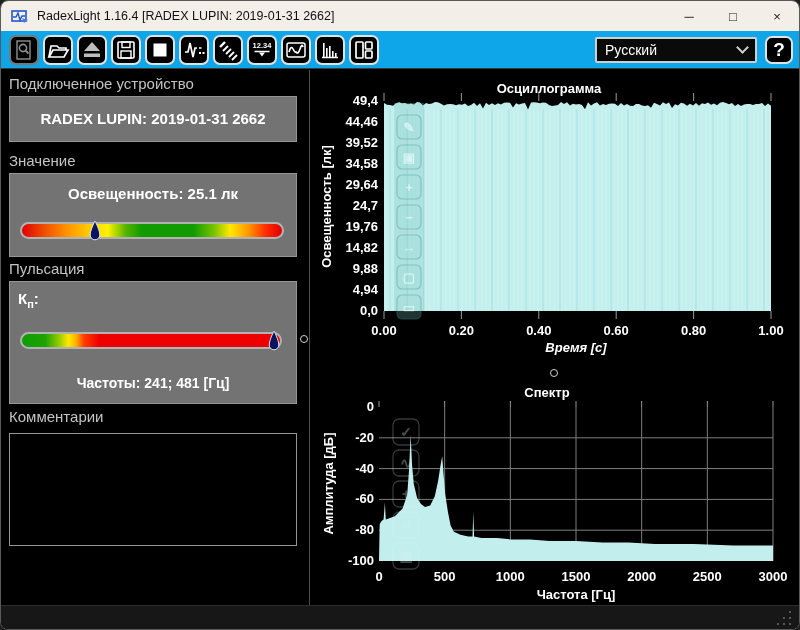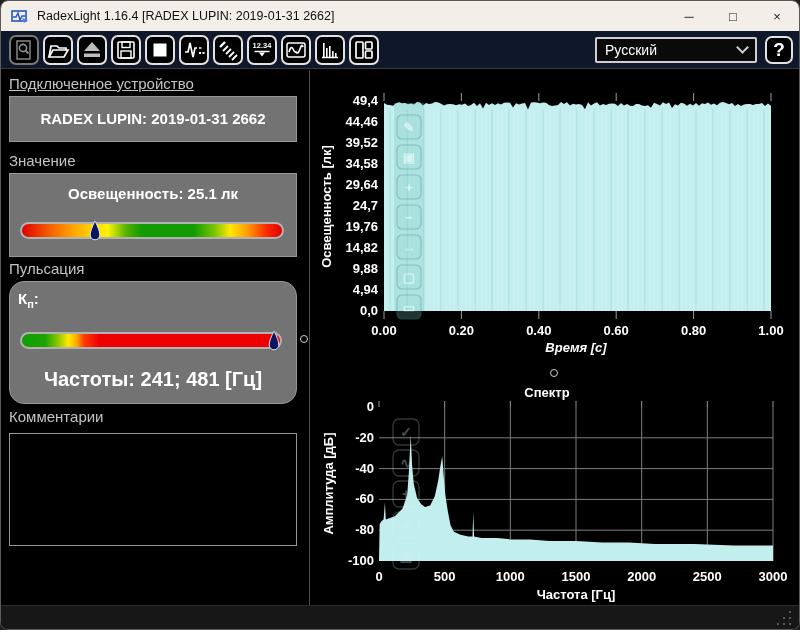--- a/index.html
+++ b/index.html
@@ -7,21 +7,21 @@
           border-radius:8px;overflow:hidden;box-sizing:border-box;}
   
   .titlebar{position:absolute;left:0;top:0;right:0;height:30px;background:#f3efe8;
             display:flex;align-items:center;color:#000;}
   .app-icon{width:18px;height:18px;margin:0 8px 0 10px;flex:0 0 auto;}
   .title-text{font-size:12.5px;color:#111;white-space:nowrap;}
   .win-controls{margin-left:auto;display:flex;height:100%;}
   .win-btn{width:44px;height:100%;display:flex;align-items:center;justify-content:center;
            font-size:13px;color:#222;cursor:default;}
   
-  .toolbar{position:absolute;left:0;top:30px;right:0;height:38px;background:#0f172a;
+  .toolbar{position:absolute;left:0;top:30px;right:0;height:38px;background:#0ea5e9;
            border-bottom:1px solid #3a3a3a;display:flex;align-items:center;padding:0 6px;box-sizing:border-box;}
   .tbtn{width:30px;height:30px;margin:0 2px;border:2px solid #e2e2e2;border-radius:7px;background:#000;
         display:flex;align-items:center;justify-content:center;box-sizing:border-box;}
   .tbtn.dim{border-color:#787878;}
   .tbtn svg{display:block;}
   .lang-select{margin-left:auto;width:162px;height:26px;border:2px solid #cfcfcf;background:#0a0a0a;
                color:#fff;font-size:14px;display:flex;align-items:center;padding:0 8px;box-sizing:border-box;border-radius:2px;}
   .lang-select .chev{margin-left:auto;width:7px;height:7px;border-right:2px solid #cfcfcf;border-bottom:2px solid #cfcfcf;
                      transform:rotate(45deg);margin-top:-4px;}
   .help-btn{width:28px;height:28px;margin-left:8px;border:2px solid #e2e2e2;border-radius:7px;background:#000;
@@ -35,21 +35,21 @@
   .bar-value{left:10px;right:12px;top:48px;
      background:linear-gradient(to right,#e00000 0%,#f05200 9%,#ff9100 17%,#ffd400 27%,#fff200 33%,
      #54b300 40%,#119b00 46%,#119b00 66%,#7cc400 74%,#ffe800 80%,#ff9900 87%,#ff2a00 94%,#e00000 100%);}
   .bar-pulse{left:10px;right:14px;top:50px;
      background:linear-gradient(to right,#0f9d00 0%,#1ea300 9%,#8cc800 14%,#ffe800 18%,#ffb000 21%,
      #ff3c00 24%,#ee0000 30%,#ee0000 100%);}
   .drop-marker{position:absolute;width:12px;height:24px;top:-4px;}
   .kp-label{position:absolute;left:8px;top:8px;color:#fff;font-weight:bold;font-size:15px;}
   .kp-label sub{font-size:11px;}
   .kp-value{width:100%;text-align:center;color:#fff;font-weight:bold;font-size:16px;margin-top:12px;}
-  .freq-text{position:absolute;left:0;right:0;bottom:12px;text-align:center;color:#fff;font-weight:bold;font-size:20px;}
+  .freq-text{position:absolute;left:0;right:0;bottom:12px;text-align:center;color:#fff;font-weight:bold;font-size:14px;}
   .comments-area{position:absolute;left:8px;top:432px;width:288px;height:113px;background:#000;
                  border:1px solid #969696;color:#ddd;resize:none;box-sizing:border-box;font-family:"Liberation Sans",sans-serif;font-size:13px;outline:none;}
   
   .vsplit{position:absolute;left:308px;top:69px;width:1px;height:535px;background:#4e4e4e;}
   .split-handle{position:absolute;width:8px;height:8px;border:1px solid #d2d2d2;border-radius:50%;background:#000;box-sizing:border-box;}
   
   .chart-title{position:absolute;width:200px;text-align:center;color:#fff;font-size:13px;font-weight:600;}
   .axis-label{position:absolute;width:200px;text-align:center;color:#fff;font-size:13px;font-weight:600;}
   .axis-label.rot{transform:rotate(-90deg);}
   svg text{font-family:"Liberation Sans",sans-serif;}
@@ -156,53 +156,54 @@
         <rect x="13.5" y="13" width="6.5" height="7" rx="1" fill="none" stroke="#fff" stroke-width="1.7"></rect>
       </svg>
     </div>
     <div class="lang-select">
       <span>Русский</span>
       <span class="chev"></span>
     </div>
     <div class="help-btn">?</div>
   </div>
 
-  <div class="sec-header" style="top:74px;text-decoration:underline;">Подключенное устройство</div>
+  <div class="sec-header" style="top:74px;">Подключенное устройство</div>
   <div class="group-box" style="top:95px;height:46px;">
     <div class="device-name">RADEX LUPIN: 2019-01-31 2662</div>
   </div>
 
   <div class="sec-header" style="top:151px;">Значение</div>
   <div class="group-box" style="top:172px;height:84px;">
     <div class="reading">Освещенность: 25.1 лк</div>
     <div class="grad-bar bar-value">
       <svg class="drop-marker" id="marker-value" viewBox="0 0 12 24" style="left: calc(28% - 6px);">
         <path d="M6,1 C6,1 1.2,10 1.2,15 a4.8,4.8 0 0 0 9.6,0 C10.8,10 6,1 6,1 Z" fill="#0a1560" stroke="#dfe8ee" stroke-width="1"></path>
       </svg>
     </div>
   </div>
 
   <div class="sec-header" style="top:259px;">Пульсация</div>
-  <div class="group-box" style="top:280px;height:123px;border-radius:15px;">
+  <div class="group-box" style="top:280px;height:123px;">
     <div class="kp-label"><span>К</span><sub>п</sub><span>:</span></div>
     <div class="grad-bar bar-pulse">
       <svg class="drop-marker" id="marker-pulse" viewBox="0 0 12 24" style="left: calc(97.5% - 6px);">
         <path d="M6,1 C6,1 1.2,10 1.2,15 a4.8,4.8 0 0 0 9.6,0 C10.8,10 6,1 6,1 Z" fill="#0a1560" stroke="#dfe8ee" stroke-width="1"></path>
       </svg>
     </div>
     <div class="freq-text">Частоты: 241; 481 [Гц]</div>
   </div>
 
   <div class="sec-header" style="top:407px;">Комментарии</div>
   <textarea class="comments-area" style=""></textarea>
 
   <div class="vsplit"></div>
   <div class="split-handle" style="left:299px;top:334px;"></div>
   <div class="split-handle" style="left:549px;top:368px;"></div>
 
+  <div class="chart-title" style="left:448px;top:80px;">Осциллограмма</div>
   <div class="axis-label rot" style="left:225px;top:198px;">Освещенность [лк]</div>
   <svg id="osc-svg" style="position:absolute;left:312px;top:88px;" width="478" height="262">
       <polygon points="71,222 71,14.1 74,15.7 77,16.0 80,16.7 83,14.3 86,13.3 89,14.2 92,14.1 95,15.3 98,14.5 101,15.5 104,13.1 107,13.4 110,16.5 113,14.1 116,15.0 119,14.5 122,13.1 125,13.3 128,14.7 131,16.5 134,15.2 137,15.1 140,15.3 143,16.2 146,15.3 149,15.8 152,14.5 155,16.9 158,15.9 161,13.7 164,16.9 167,14.2 170,19.6 173,13.8 176,16.0 179,14.3 182,15.9 185,14.3 188,15.6 191,13.7 194,13.6 197,13.8 200,18.5 203,14.3 206,15.5 209,14.5 212,14.0 215,20.6 218,13.5 221,13.2 224,13.4 227,14.3 230,13.4 233,13.7 236,15.9 239,17.0 242,16.4 245,15.9 248,13.1 251,15.0 254,13.2 257,16.5 260,14.8 263,15.4 266,15.1 269,16.1 272,20.3 275,13.2 278,16.6 281,14.5 284,13.2 287,16.4 290,15.1 293,16.0 296,14.8 299,14.4 302,14.8 305,16.9 308,13.9 311,16.5 314,14.9 317,16.8 320,17.0 323,15.0 326,15.0 329,16.5 332,16.9 335,16.2 338,18.7 341,13.8 344,15.1 347,16.6 350,13.2 353,15.0 356,13.6 359,18.9 362,15.3 365,16.5 368,13.7 371,14.4 374,16.8 377,14.8 380,16.5 383,13.9 386,16.8 389,14.2 392,15.0 395,13.5 398,15.8 401,14.5 404,16.2 407,13.7 410,13.1 413,14.1 416,15.2 419,14.0 422,17.1 425,15.1 428,16.9 431,15.6 434,15.0 437,15.0 440,16.0 443,14.9 446,14.9 449,13.9 452,16.9 455,14.6 458,16.7 458,222" fill="#c2efee"></polygon>
       <line x1="73" y1="20" x2="73" y2="222" stroke="rgba(255,255,255,0.20)" stroke-width="1"></line>
       <line x1="77" y1="20" x2="77" y2="222" stroke="rgba(255,255,255,0.20)" stroke-width="1"></line>
       <line x1="81" y1="20" x2="81" y2="222" stroke="rgba(255,255,255,0.20)" stroke-width="1"></line>
       <line x1="85" y1="20" x2="85" y2="222" stroke="rgba(255,255,255,0.20)" stroke-width="1"></line>
       <line x1="89" y1="20" x2="89" y2="222" stroke="rgba(255,255,255,0.20)" stroke-width="1"></line>
       <line x1="93" y1="20" x2="93" y2="222" stroke="rgba(255,255,255,0.20)" stroke-width="1"></line>
       <line x1="97" y1="20" x2="97" y2="222" stroke="rgba(255,255,255,0.20)" stroke-width="1"></line>

